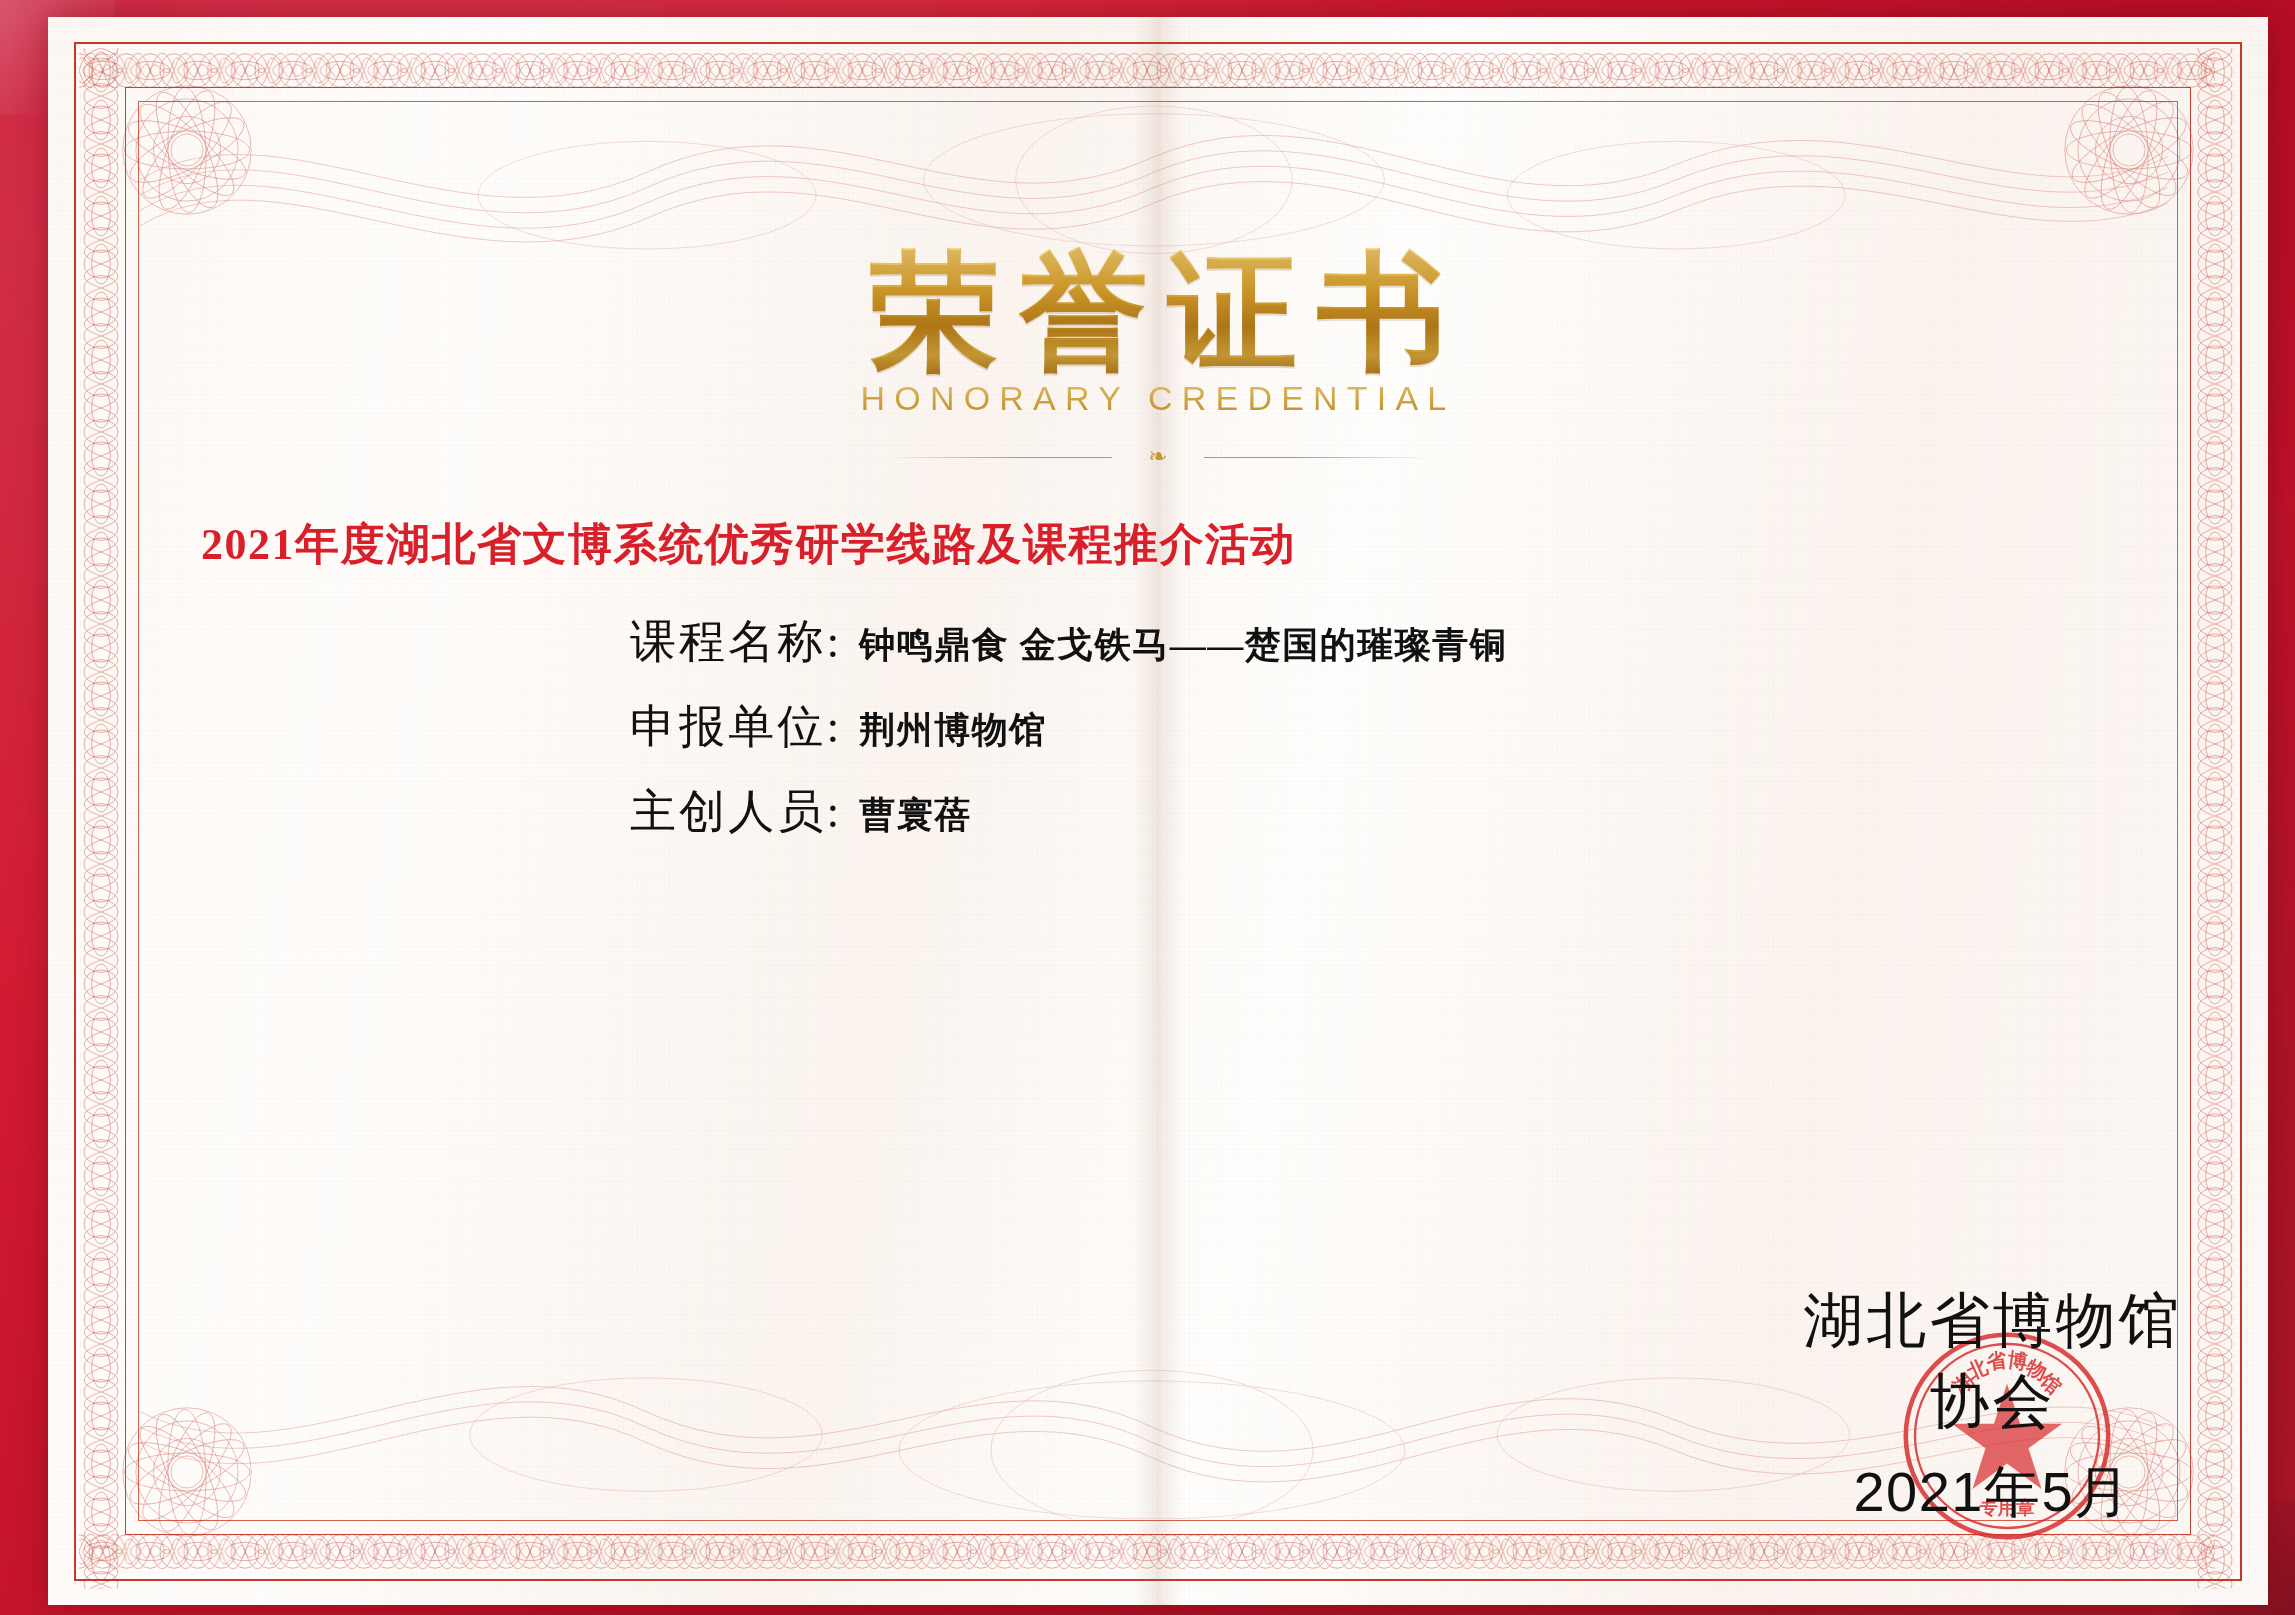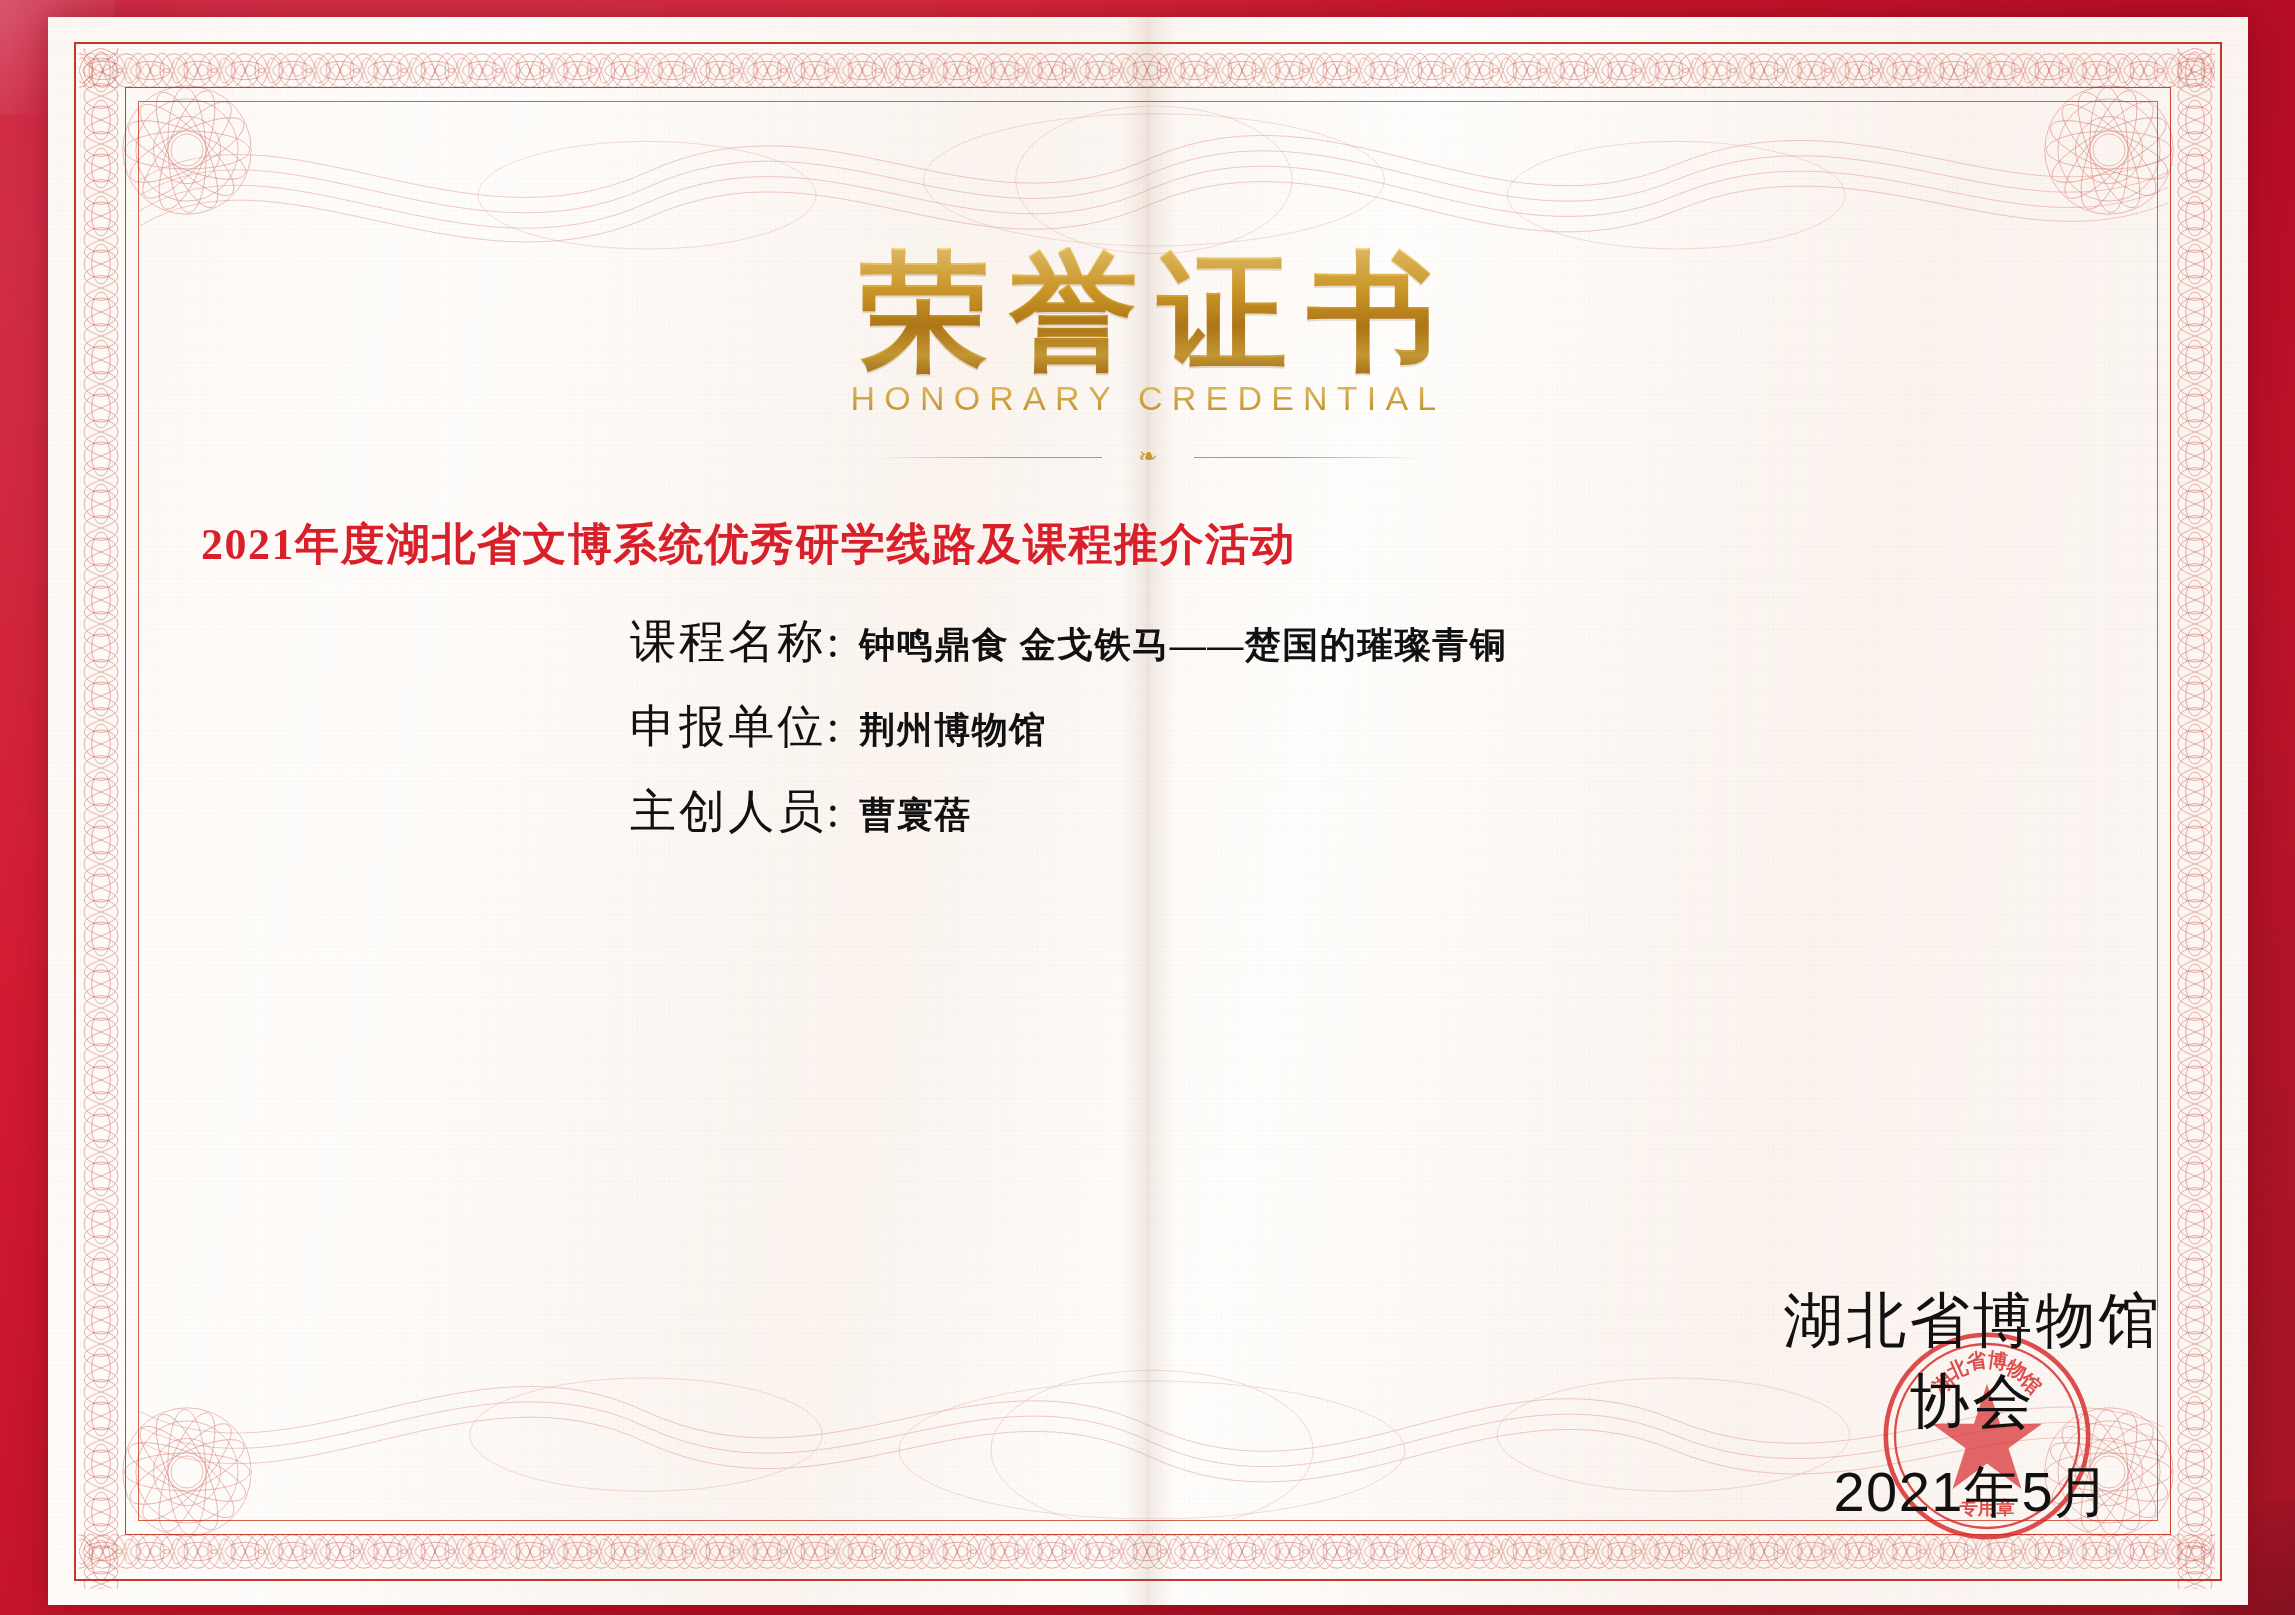--- a/index.html
+++ b/index.html
@@ -35,20 +35,21 @@
     position: absolute;
     left: 48px;
     top: 17px;
     width: 2200px;
     height: 1588px;
     background:
       repeating-linear-gradient(90deg, rgba(0,0,0,0.012) 0px, rgba(0,0,0,0.012) 0.8px, rgba(0,0,0,0) 0.8px, rgba(0,0,0,0) 4.6px),
       repeating-linear-gradient(0deg, rgba(0,0,0,0.012) 0px, rgba(0,0,0,0.012) 0.8px, rgba(0,0,0,0) 0.8px, rgba(0,0,0,0) 4.6px),
       linear-gradient(100deg, #fdf8f4 0%, #fffdfb 18%, #fbf4ef 40%, #fffefc 56%, #fbf3ee 78%, #fdf9f6 100%);
     box-shadow: 0 0 29px rgba(80,0,0,0.35);
+    padding-left: 20px;
   }
   
   .paper-fold {
     position: absolute;
     left: 50%;
     top: 0;
     width: 54px;
     height: 100%;
     transform: translateX(-50%);
     background: linear-gradient(90deg, rgba(120,70,50,0.00) 0%, rgba(150,100,70,0.10) 42%, rgba(160,110,80,0.17) 50%, rgba(150,100,70,0.10) 58%, rgba(120,70,50,0.00) 100%);

